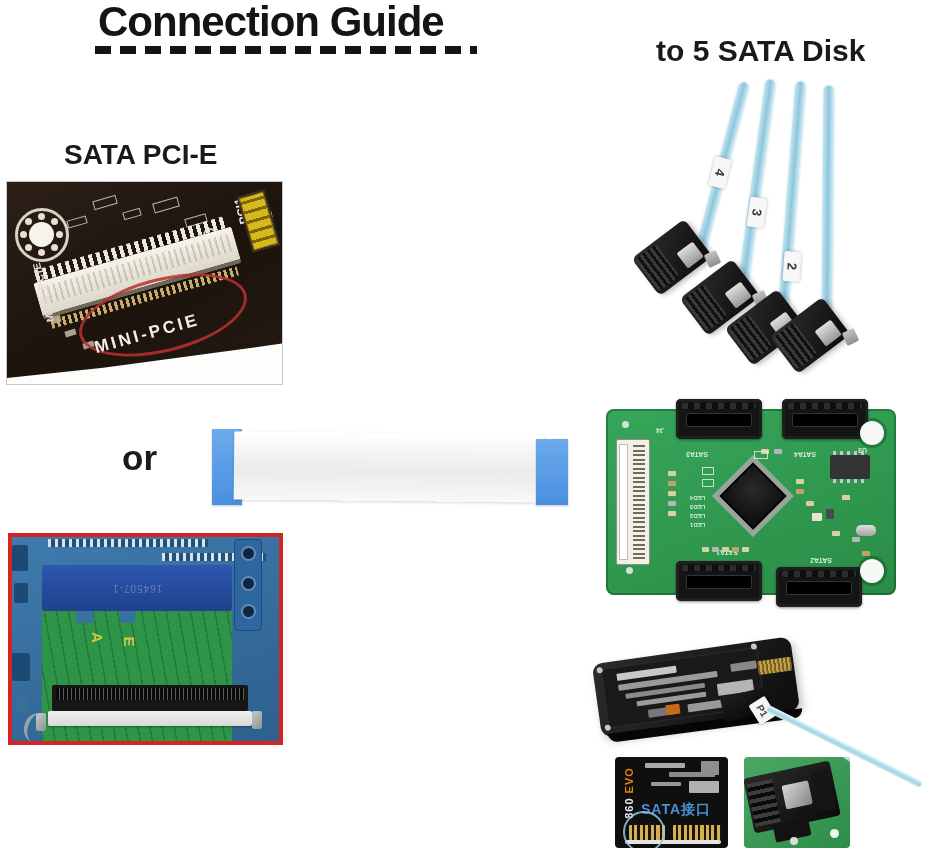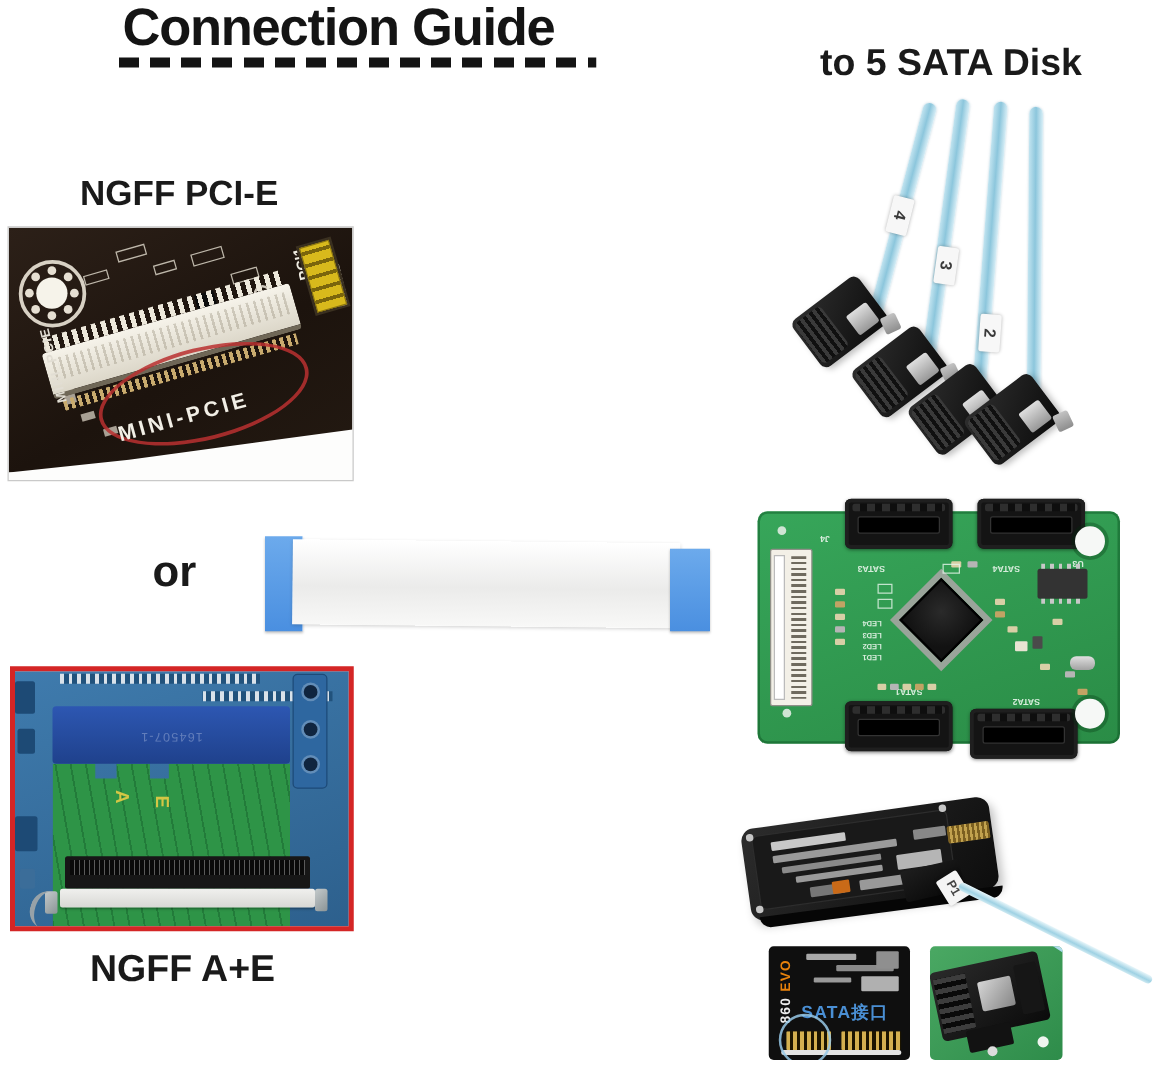--- a/index.html
+++ b/index.html
@@ -175,23 +175,22 @@
   .rhole { position:absolute; left:86px; top:72px; width:9px; height:9px; border-radius:50%; background:#eef4ee; }
 </style>
 </head>
 <body>
 
 <div id="canvas">
 
   <div class="abs h-title">Connection Guide</div>
   <div class="abs h-dash"></div>
   <div class="abs h-sata">to 5 SATA Disk</div>
-  <div class="abs h-mini">NGFF PCI-E</div>
+  <div class="abs h-mini">SATA PCI-E</div>
   <div class="abs h-or">or</div>
-  <div class="abs h-ngff">NGFF A+E</div>
 
   <div class="abs photo-mini">
     <div class="mobo">
       <div class="mhole-ring"></div>
       <div class="mhole-dots"></div>
       <div class="mhole-center"></div>
       <div class="small-ring"></div>
       <div class="silk-rect" style="left:146px;top:18px;width:26px;height:10px;"></div>
       <div class="silk-rect" style="left:178px;top:34px;width:22px;height:9px;"></div>
       <div class="silk-rect" style="left:116px;top:28px;width:18px;height:8px;"></div>

